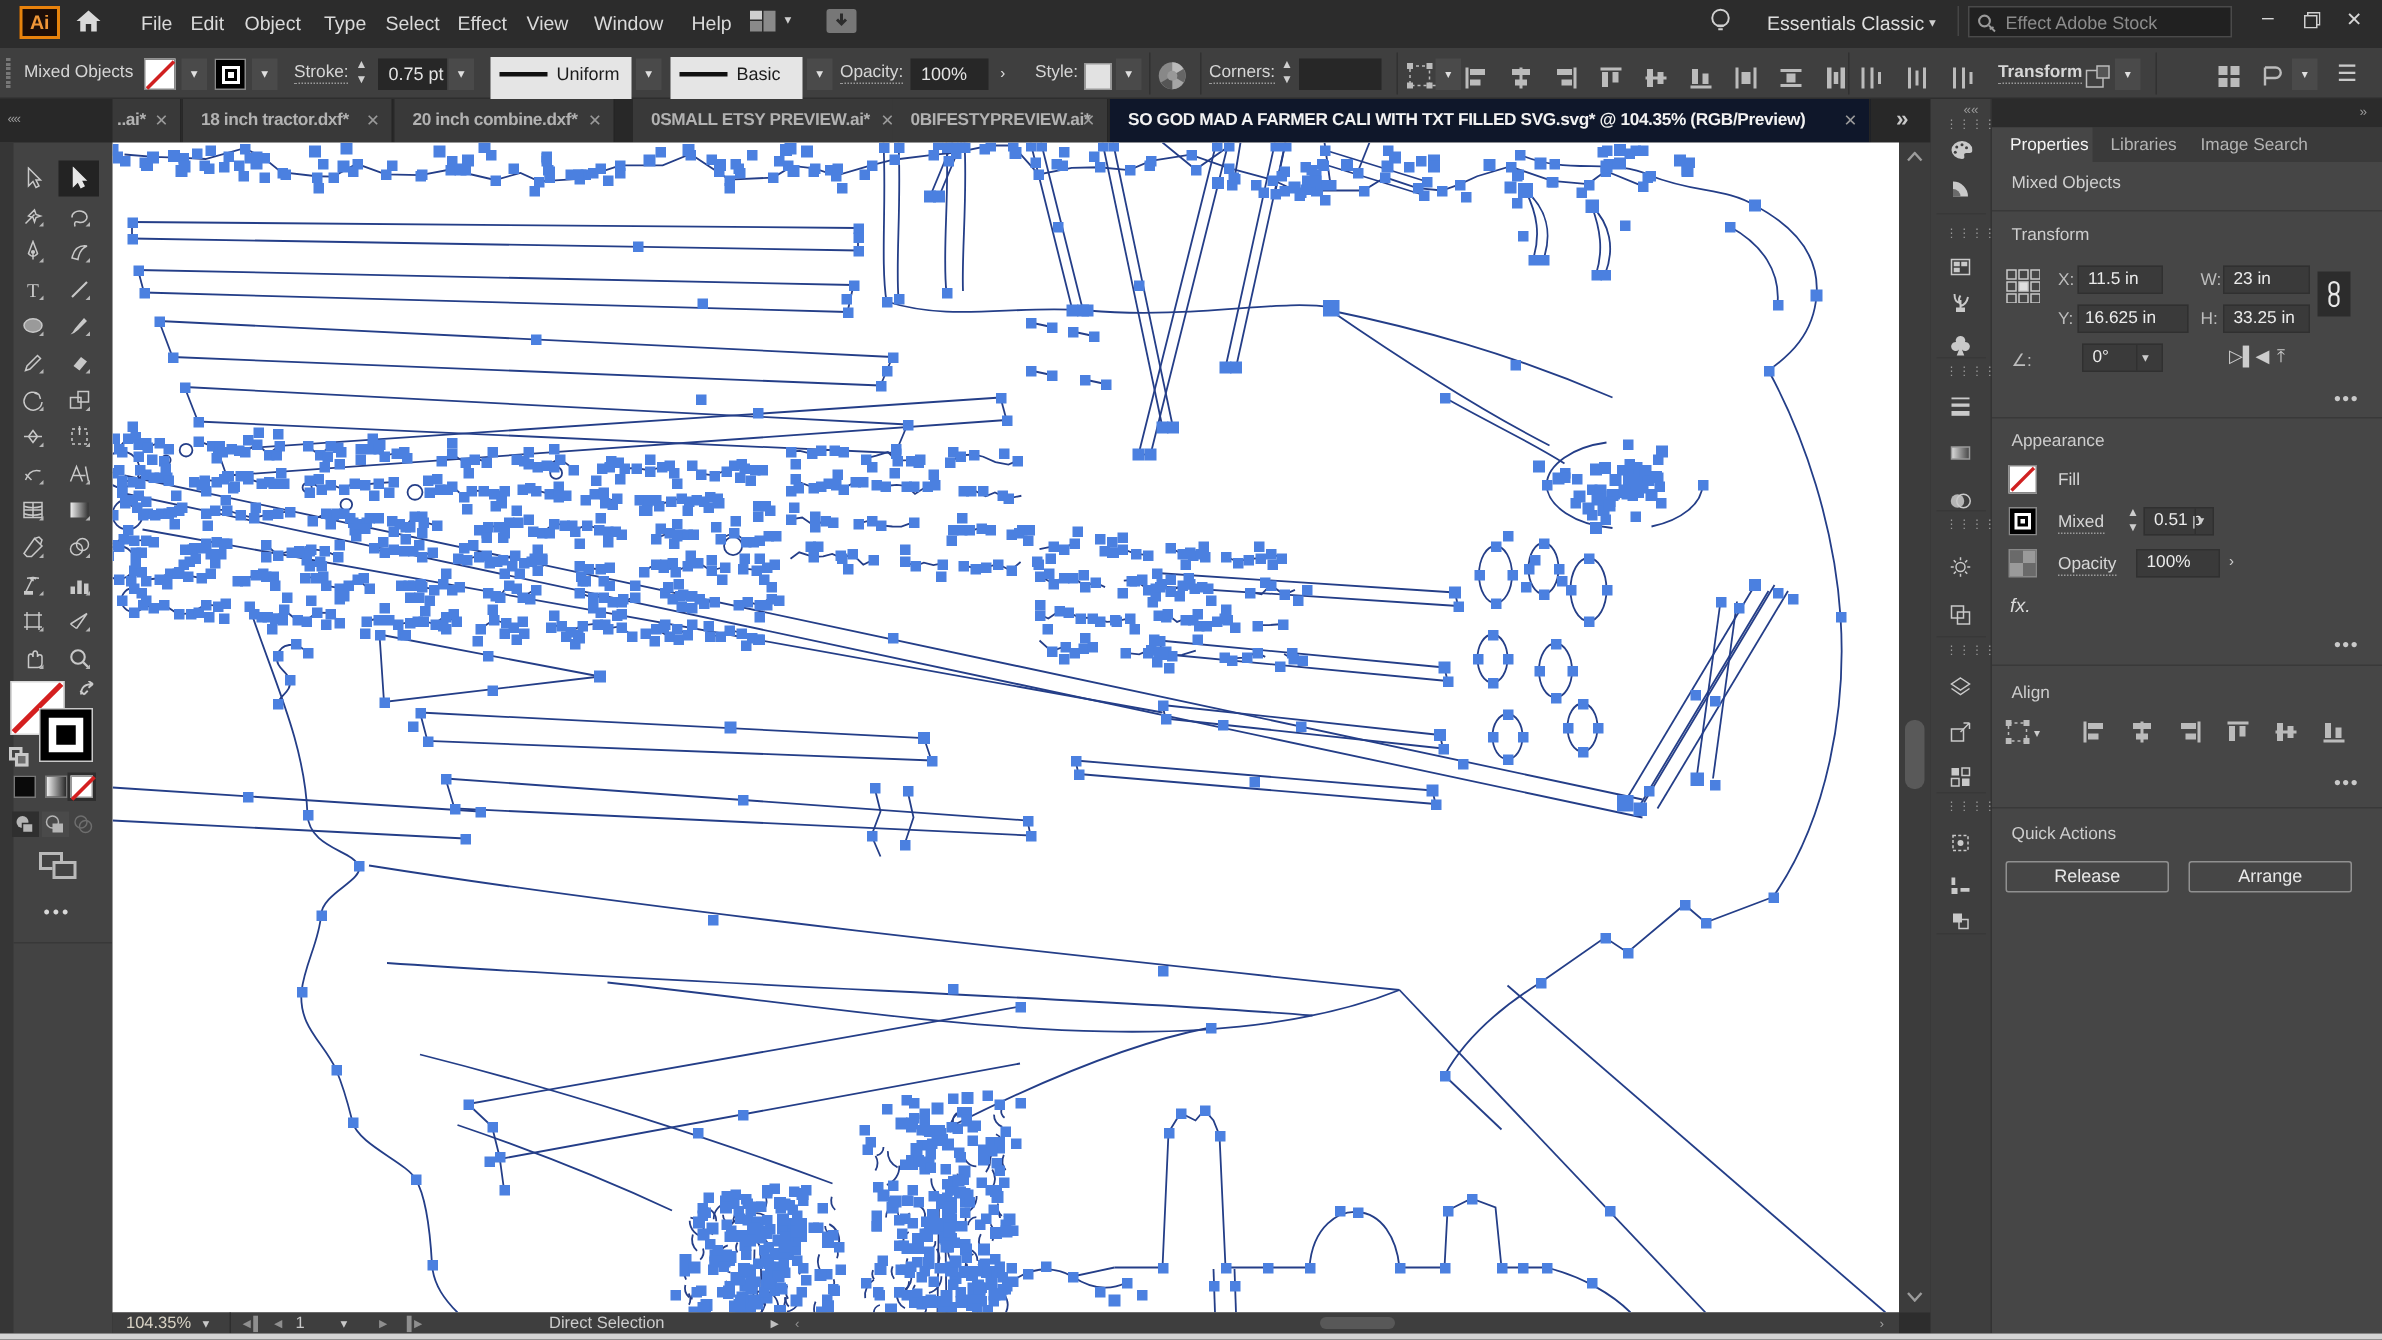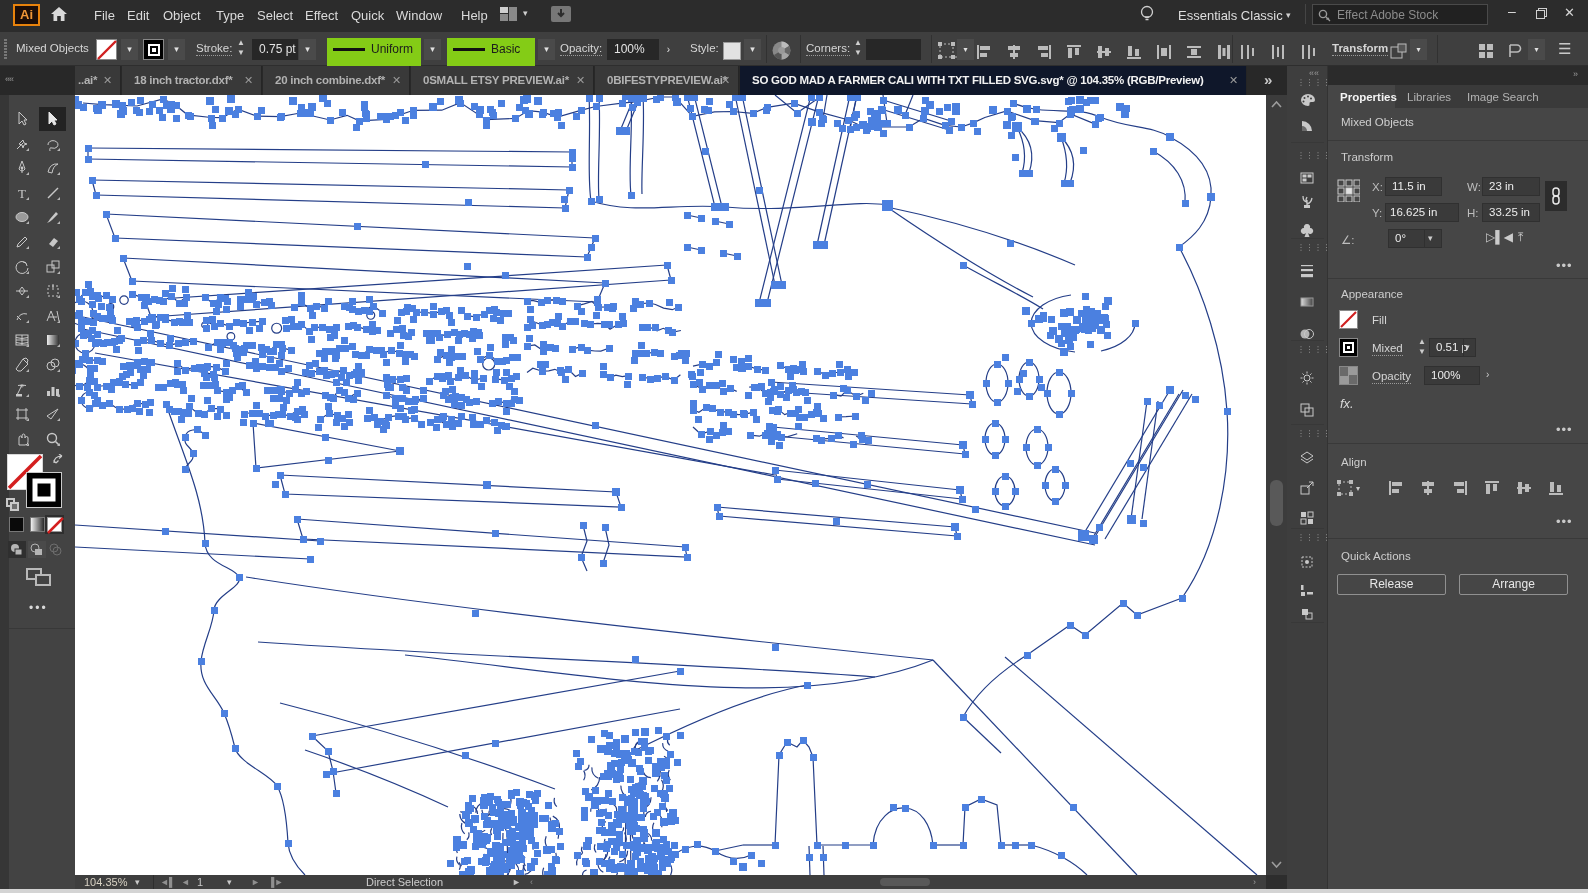--- a/index.html
+++ b/index.html
@@ -10,21 +10,21 @@
 .menubar{position:absolute;left:0;top:0;width:1588px;height:32px;background:#2c2c2c;color:#dadada;font-size:13px}
 .menubar .mi{position:absolute;top:8px}
 .ailogo{position:absolute;left:13px;top:4px;width:27px;height:22px;background:#1d0e08;border:2px solid #e8820c;color:#f09637;font-weight:bold;font-size:13px;text-align:center;line-height:18px}
 
 .ctrl{position:absolute;left:0;top:32px;width:1588px;height:34px;background:#3f3f3f;color:#d6d6d6;font-size:11.5px;border-bottom:1px solid #2e2e2e;box-sizing:border-box}
 .ctrl .lbl{position:absolute;top:10px}
 .dotted{border-bottom:1px dotted #9a9a9a;padding-bottom:1px}
 .dark-input{position:absolute;background:#272727;color:#e3e3e3;font-size:12px;line-height:21px;padding-left:7px;height:21px;top:7px}
 .chev{position:absolute;top:7px;width:17px;height:21px;color:#e0e0e0;text-align:center;line-height:21px;font-size:9px;background:#4a4a4a}
 .spin{position:absolute;top:6px;width:12px;height:22px;color:#cfcfcf;font-size:8px;line-height:10px;text-align:center}
-.white-combo{position:absolute;top:6px;height:30px;background:#84cc16;color:#1c1c1c;font-size:12px}
+.white-combo{position:absolute;top:6px;height:30px;background:#e5e5e5;color:#1c1c1c;font-size:12px}
 .sw{position:absolute;top:7px;width:21px;height:21px}
 .vsep{position:absolute;top:3px;width:1px;height:28px;background:#313131}
 
 .tabbar{position:absolute;left:0;top:66px;width:1588px;height:29px;background:#282828}
 .tab{position:absolute;top:0;height:29px;background:#393939;color:#b2b2b2;font-size:11.5px;font-weight:bold;letter-spacing:-0.25px;border-right:1px solid #252525;white-space:nowrap;overflow:hidden}
 .tab span.t{position:absolute;left:12px;top:8px}
 .tab span.x{position:absolute;right:8px;top:8px;font-weight:normal;font-size:11px;color:#9a9a9a}
 .tab.active{background:#0f172a;color:#f2f2f2}
 
 .toolbar{position:absolute;left:0;top:95px;width:75px;height:794px;background:#434343;box-shadow:inset 9px 0 0 #363636}
@@ -32,21 +32,21 @@
 .canvas{position:absolute;left:75px;top:95px;width:1191px;height:780px;background:#fff;overflow:hidden}
 
 .vscroll{position:absolute;left:1266px;top:95px;width:21px;height:780px;background:#3c3c3c}
 
 .status{position:absolute;left:75px;top:875px;width:1191px;height:14px;background:#3e3e3e;color:#c9c9c9;font-size:11px}
 
 .rstrip{position:absolute;left:1287px;top:66px;width:41px;height:823px;background:#3e3e3e;border-right:1px solid #333}
 
 .rpanel{position:absolute;left:1328px;top:66px;width:260px;height:823px;background:#464646;color:#d6d6d6;font-size:11.5px}
 .ptab{position:absolute;top:19px;height:23px;font-size:11.5px;color:#b3b3b3}
-.ptab.on{color:#f4f4f4;font-weight:bold}
+.ptab.on{color:#f4f4f4;font-weight:normal}
 .phead{position:absolute;left:13px;font-size:11.5px;color:#cdcdcd}
 .pdiv{position:absolute;left:0px;width:260px;height:1px;background:#393939}
 .pinput{position:absolute;background:#3a3a3a;border:1px solid #303030;color:#ececec;height:19px;line-height:17px;padding-left:6px;font-size:11.5px}
 .plbl{position:absolute;color:#bdbdbd}
 .dots3{position:absolute;color:#c9c9c9;font-size:13px;letter-spacing:1px}
 .qbtn{position:absolute;width:109px;height:21px;border:1px solid #909090;color:#e8e8e8;text-align:center;line-height:19px;font-size:12px;border-radius:2px}
 .light-strip{position:absolute;left:0;top:889px;width:1588px;height:4px;background:#d4d4d4}
 </style></head>
 <body>
 <div class="app">
@@ -54,21 +54,21 @@
       <div class="ailogo">Ai</div>
       <svg class="abs" style="left:50px;top:6px" width="18" height="16" viewBox="0 0 18 16">
         <path d="M9 1 L17 8 L14.5 8 L14.5 15 L10.8 15 L10.8 10 L7.2 10 L7.2 15 L3.5 15 L3.5 8 L1 8 Z" fill="#d9d9d9"></path>
       </svg>
       <span class="mi" style="left:94px">File</span>
       <span class="mi" style="left:127px">Edit</span>
       <span class="mi" style="left:163px">Object</span>
       <span class="mi" style="left:216px">Type</span>
       <span class="mi" style="left:257px">Select</span>
       <span class="mi" style="left:305px">Effect</span>
-      <span class="mi" style="left:351px">Quick</span>
+      <span class="mi" style="left:351px">View</span>
       <span class="mi" style="left:396px">Window</span>
       <span class="mi" style="left:461px">Help</span>
       <svg class="abs" style="left:500px;top:7px" width="18" height="15" viewBox="0 0 18 15">
         <rect x="0" y="0" width="8" height="6" fill="#cfcfcf"></rect>
         <rect x="9" y="0" width="8" height="14" fill="#8a8a8a"></rect>
         <rect x="0" y="7" width="8" height="7" fill="#8a8a8a"></rect>
       </svg>
       <span class="mi" style="left:523px;font-size:9px;color:#cfcfcf">▾</span>
       <svg class="abs" style="left:550px;top:5px" width="22" height="18" viewBox="0 0 22 18">
         <rect x="1" y="1" width="20" height="16" rx="2" fill="#777"></rect>
@@ -235,21 +235,21 @@
         <span class="x">✕</span>
       </div>
       <div class="tab" style="left:122px;width:140px">
         <span class="t" style="left:12px">18 inch tractor.dxf*</span>
         <span class="x">✕</span>
       </div>
       <div class="tab" style="left:263px;width:147px">
         <span class="t" style="left:12px">20 inch combine.dxf*</span>
         <span class="x">✕</span>
       </div>
-      <div class="tab" style="left:411px;width:183px">
+      <div class="tab" style="left:422px;width:183px">
         <span class="t" style="left:12px">0SMALL ETSY PREVIEW.ai*</span>
         <span class="x">✕</span>
       </div>
       <div class="tab" style="left:595px;width:144px">
         <span class="t" style="left:12px">0BIFESTYPREVIEW.ai*</span>
         <span class="x">✕</span>
       </div>
       <div class="tab active" style="left:740px;width:507px">
         <span class="t" style="left:12px">SO GOD MAD A FARMER CALI WITH TXT FILLED SVG.svg* @ 104.35% (RGB/Preview)</span>
         <span class="x">✕</span>

